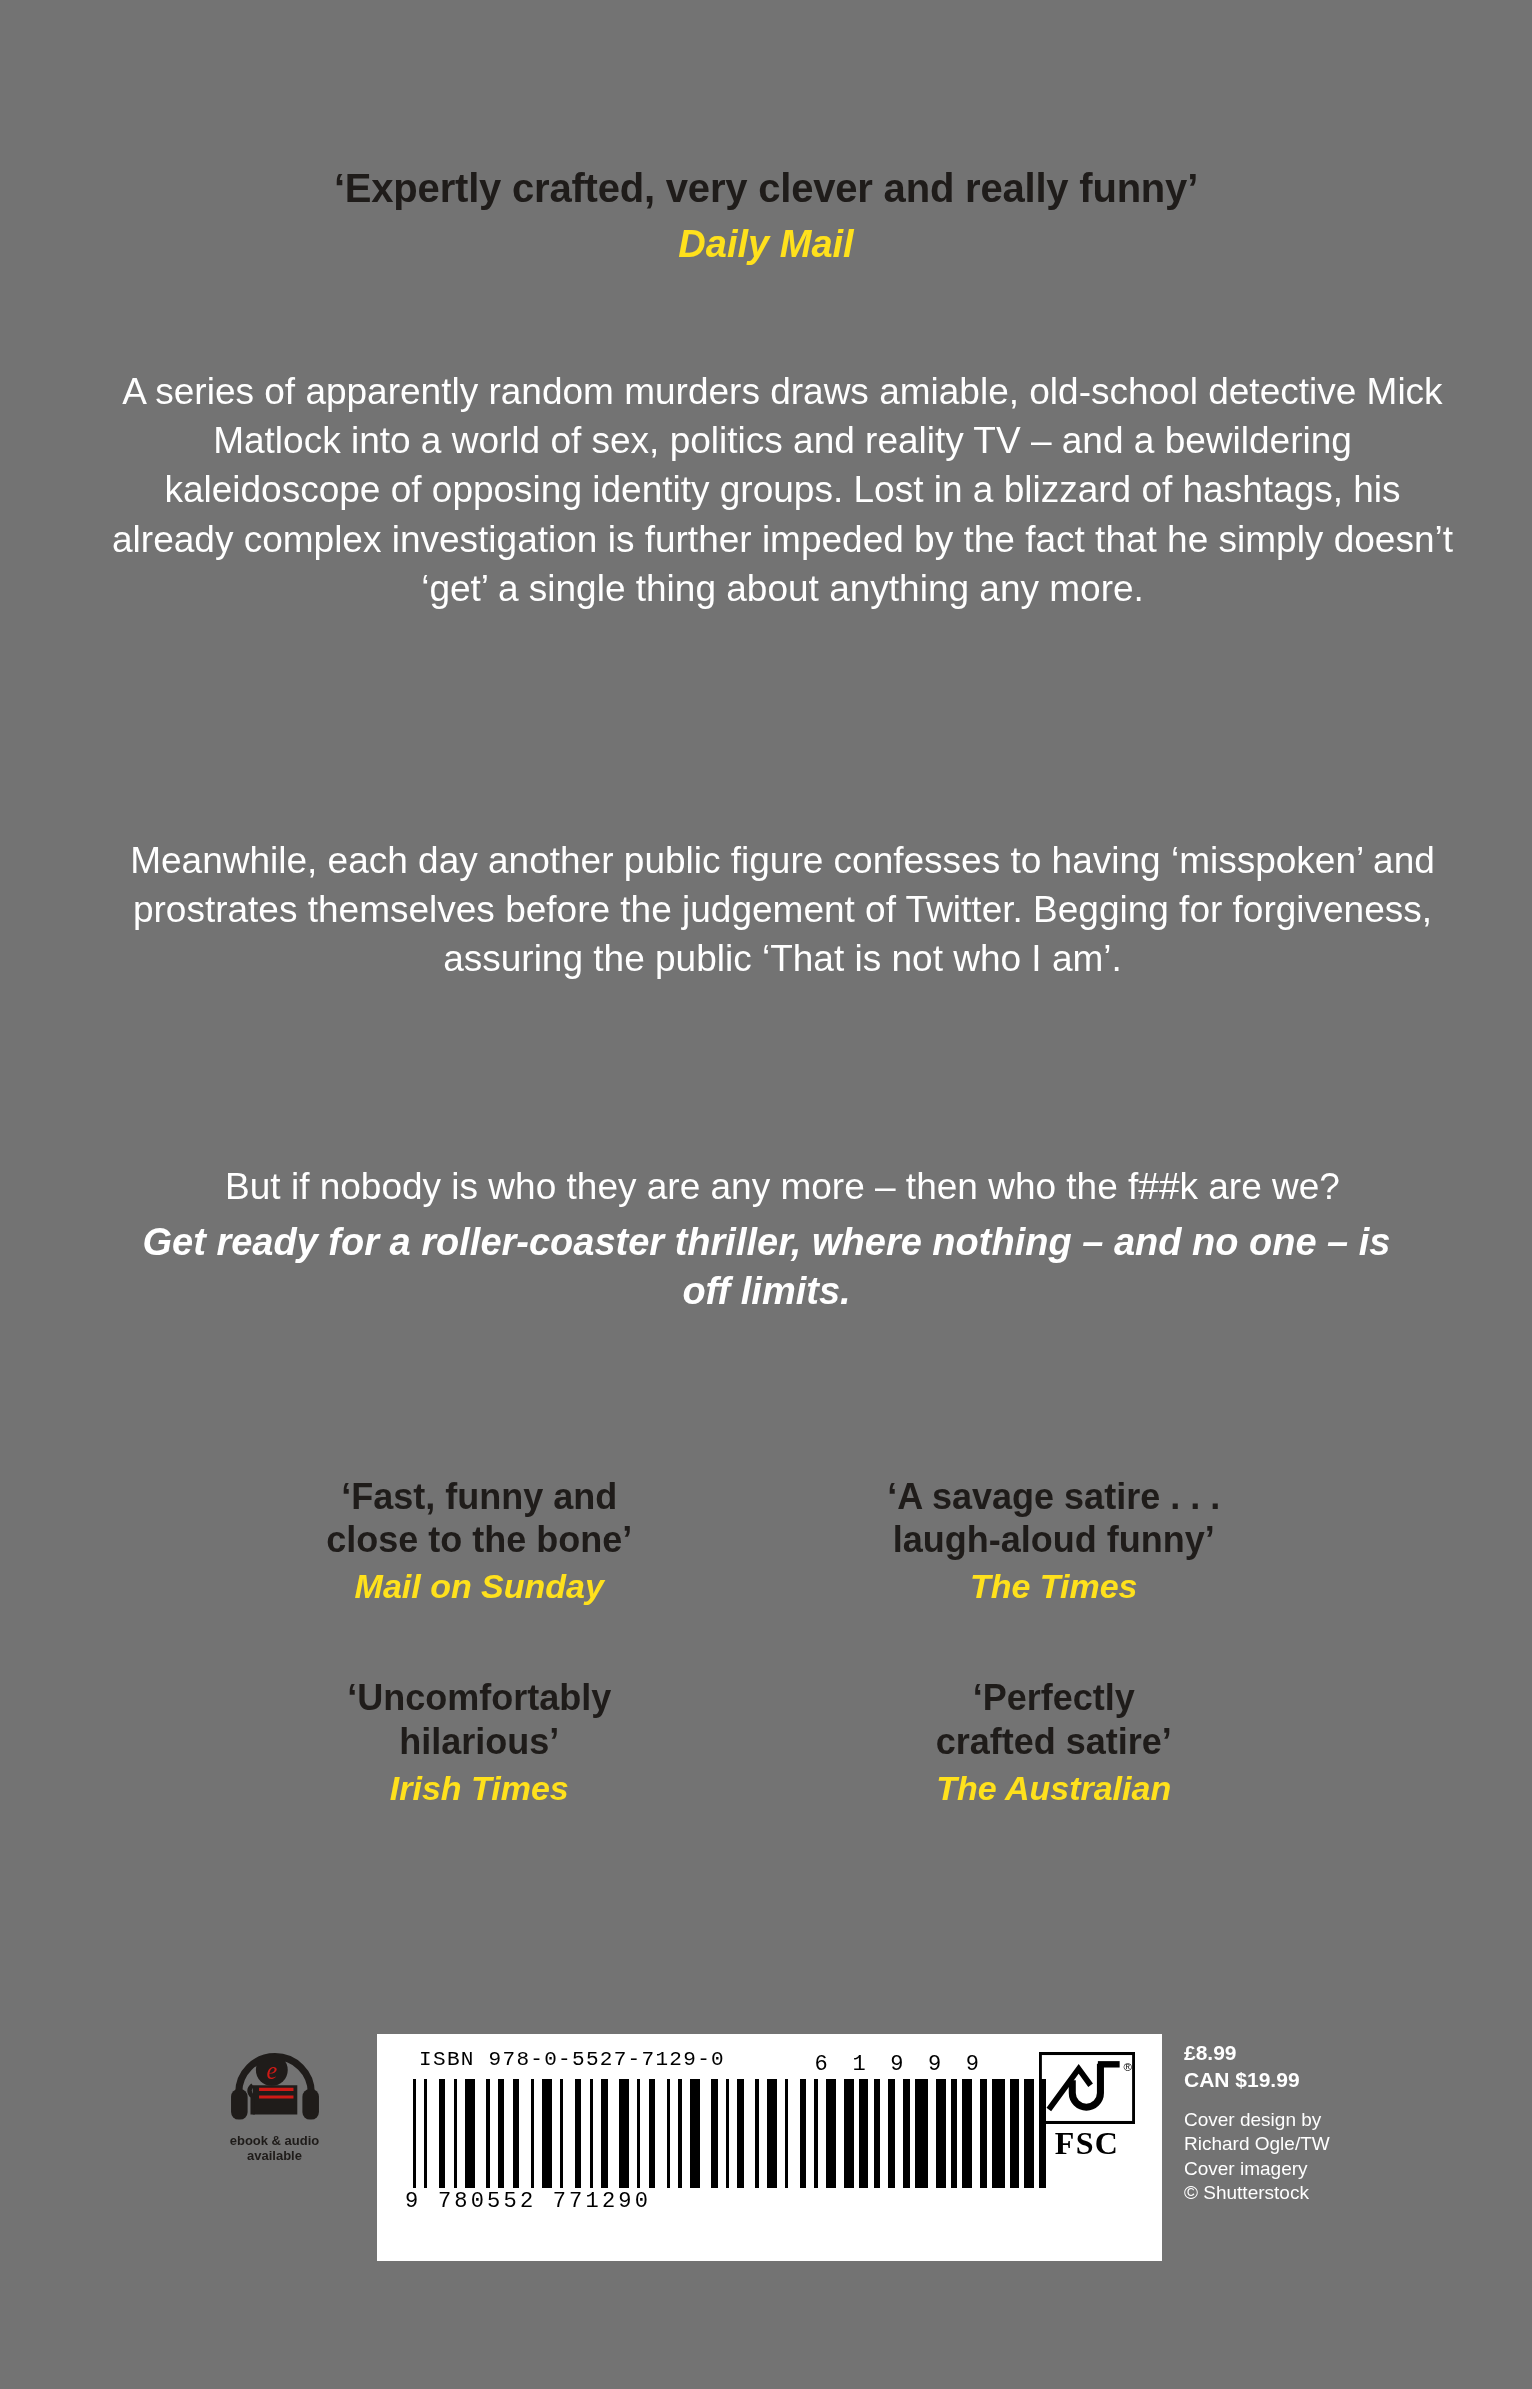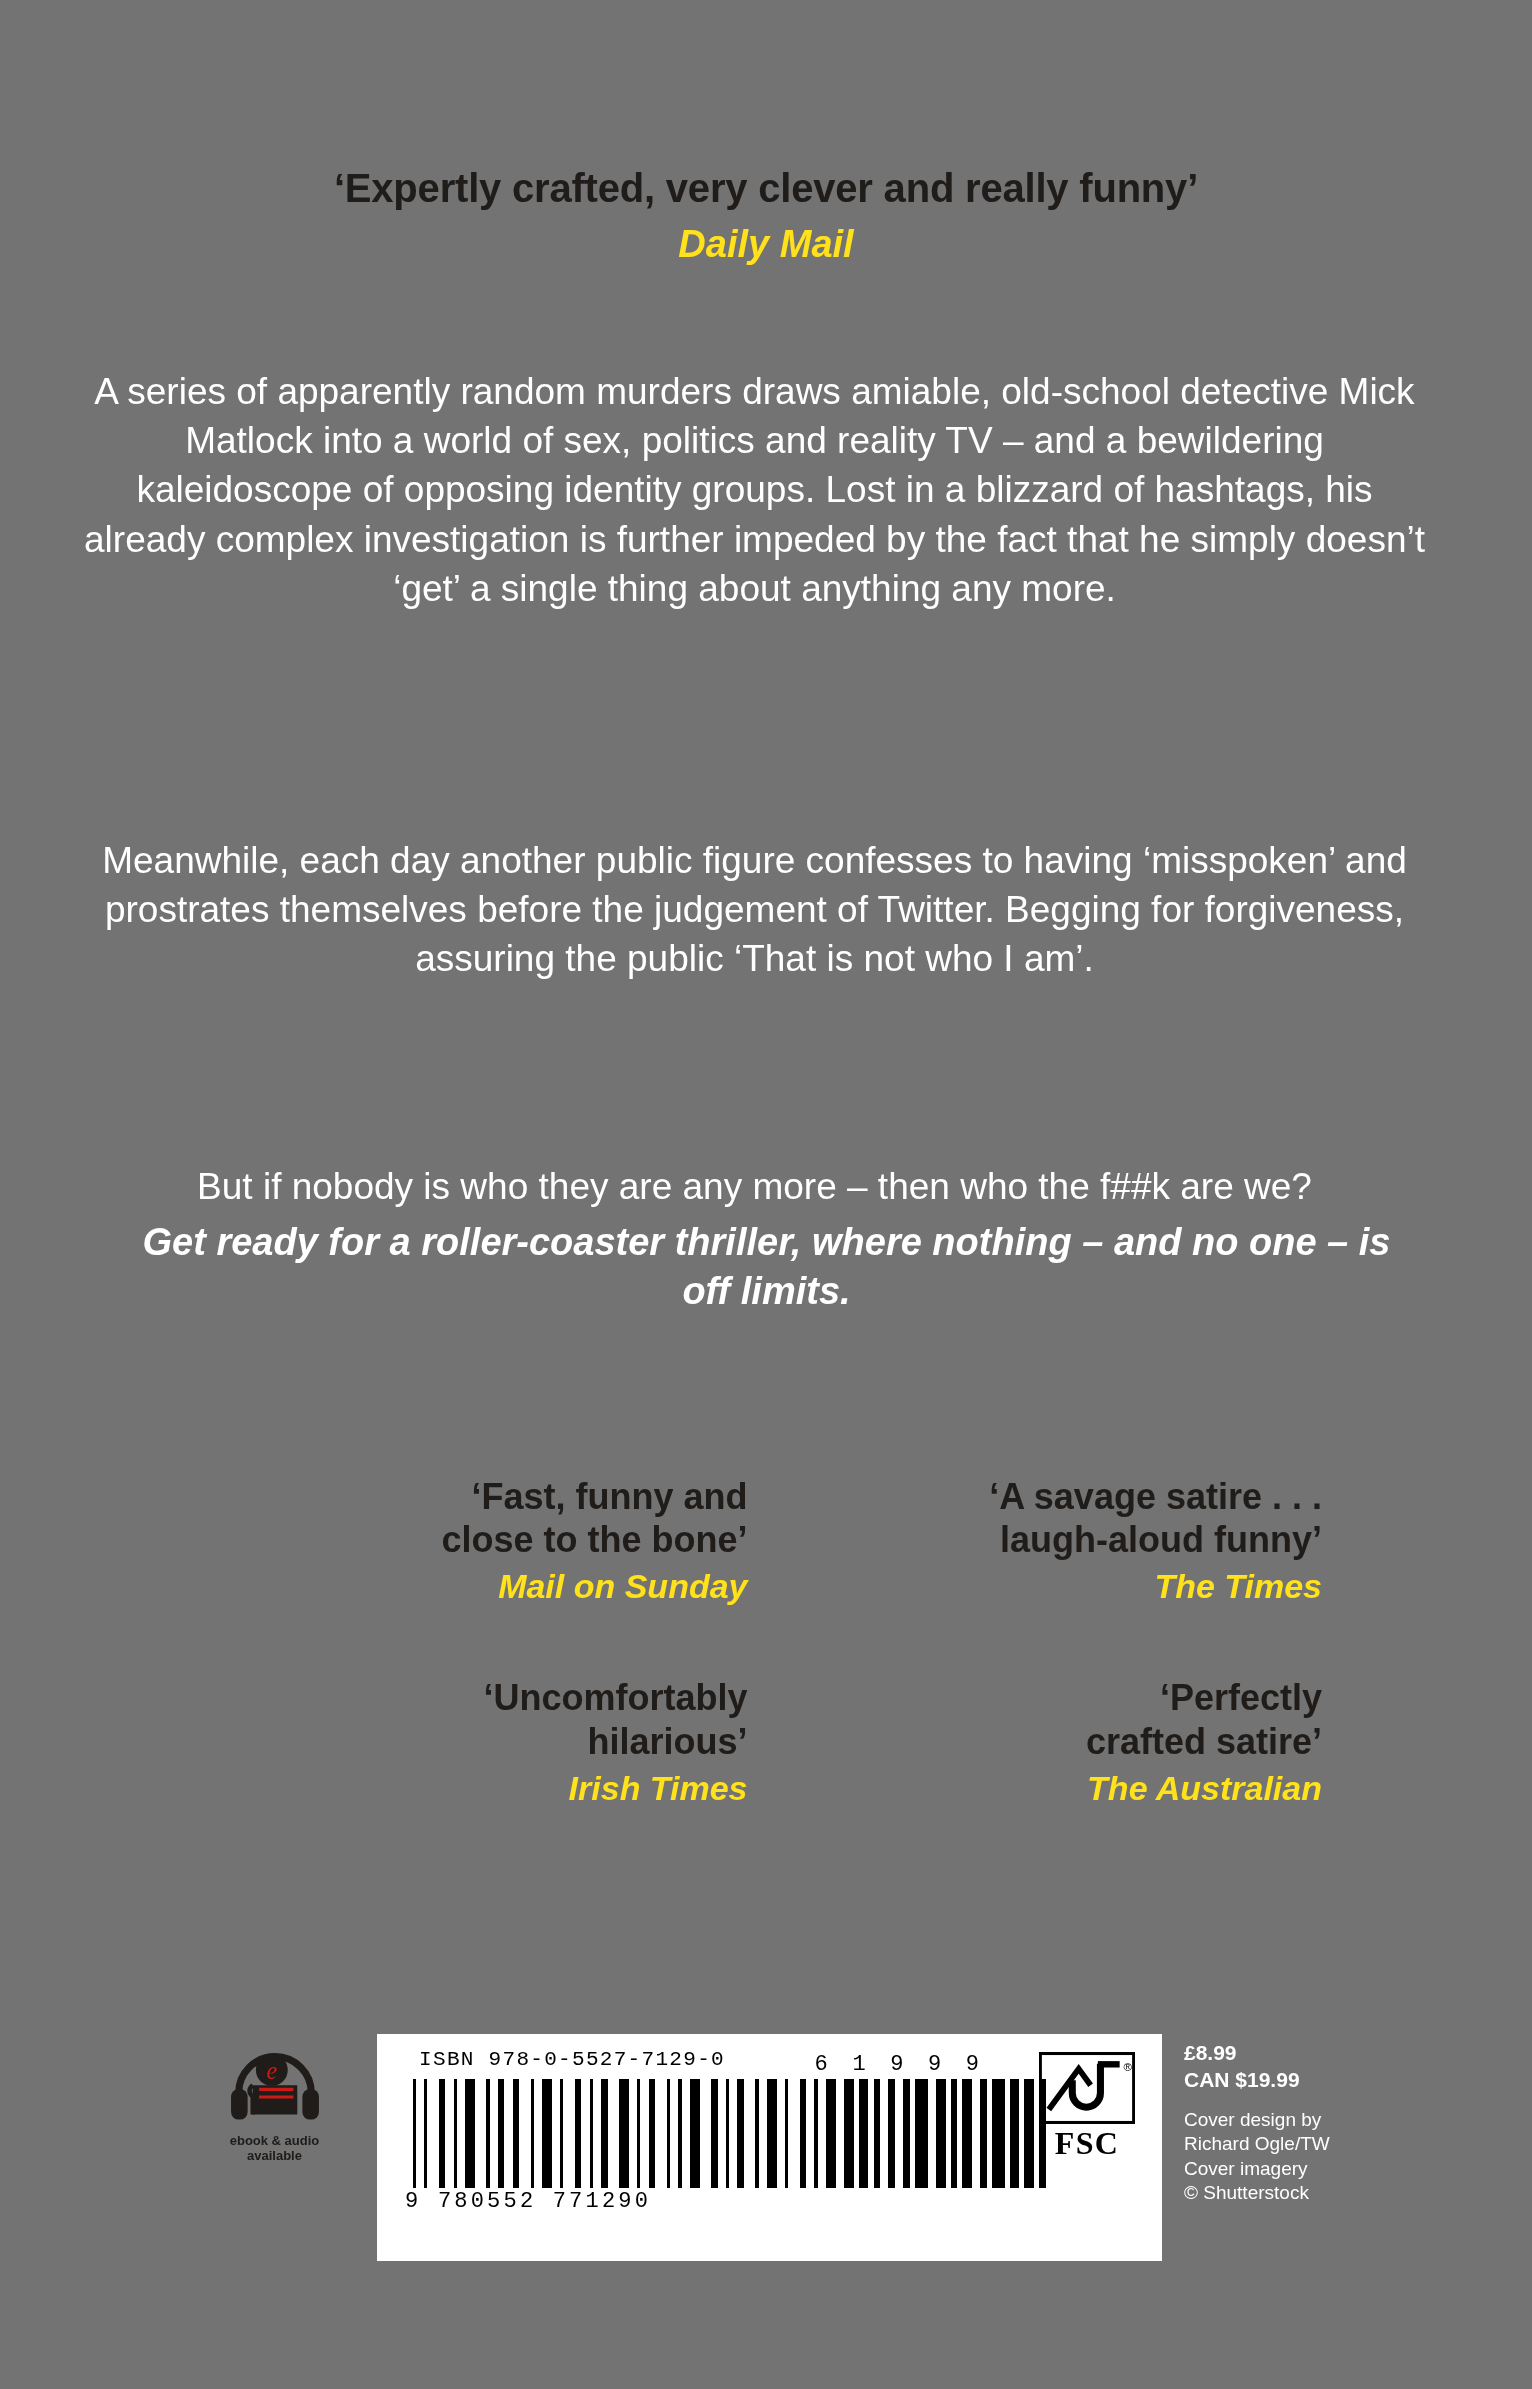--- a/index.html
+++ b/index.html
@@ -40,21 +40,21 @@
     text-align: center;
     color: #ffe11c;
     font-weight: bold;
     font-style: italic;
     font-size: 38px;
   }
 
   
   .blurb {
     position: absolute;
-    left: 84px;
+    left: 112px;
     width: 1341px;
     text-align: center;
     color: #ffffff;
     font-size: 37px;
     line-height: 1.33;
   }
   .blurb.p1 { top: 367px; }
   .blurb.p2 { top: 836px; }
   .blurb.p3 { top: 1162px; }
 
@@ -75,21 +75,21 @@
   .quote-grid {
     position: absolute;
     top: 1475px;
     left: 192px;
     width: 1149px;
     display: grid;
     grid-template-columns: 1fr 1fr;
     grid-row-gap: 70px;
   }
   .quote-cell {
-    text-align: right;
+    text-align: center;
     padding: 0 19px;
   }
   .quote-cell .q-text {
     color: #1f1c1a;
     font-weight: bold;
     font-size: 36px;
     line-height: 1.2;
     white-space: pre-line;
   }
   .quote-cell .q-src {

